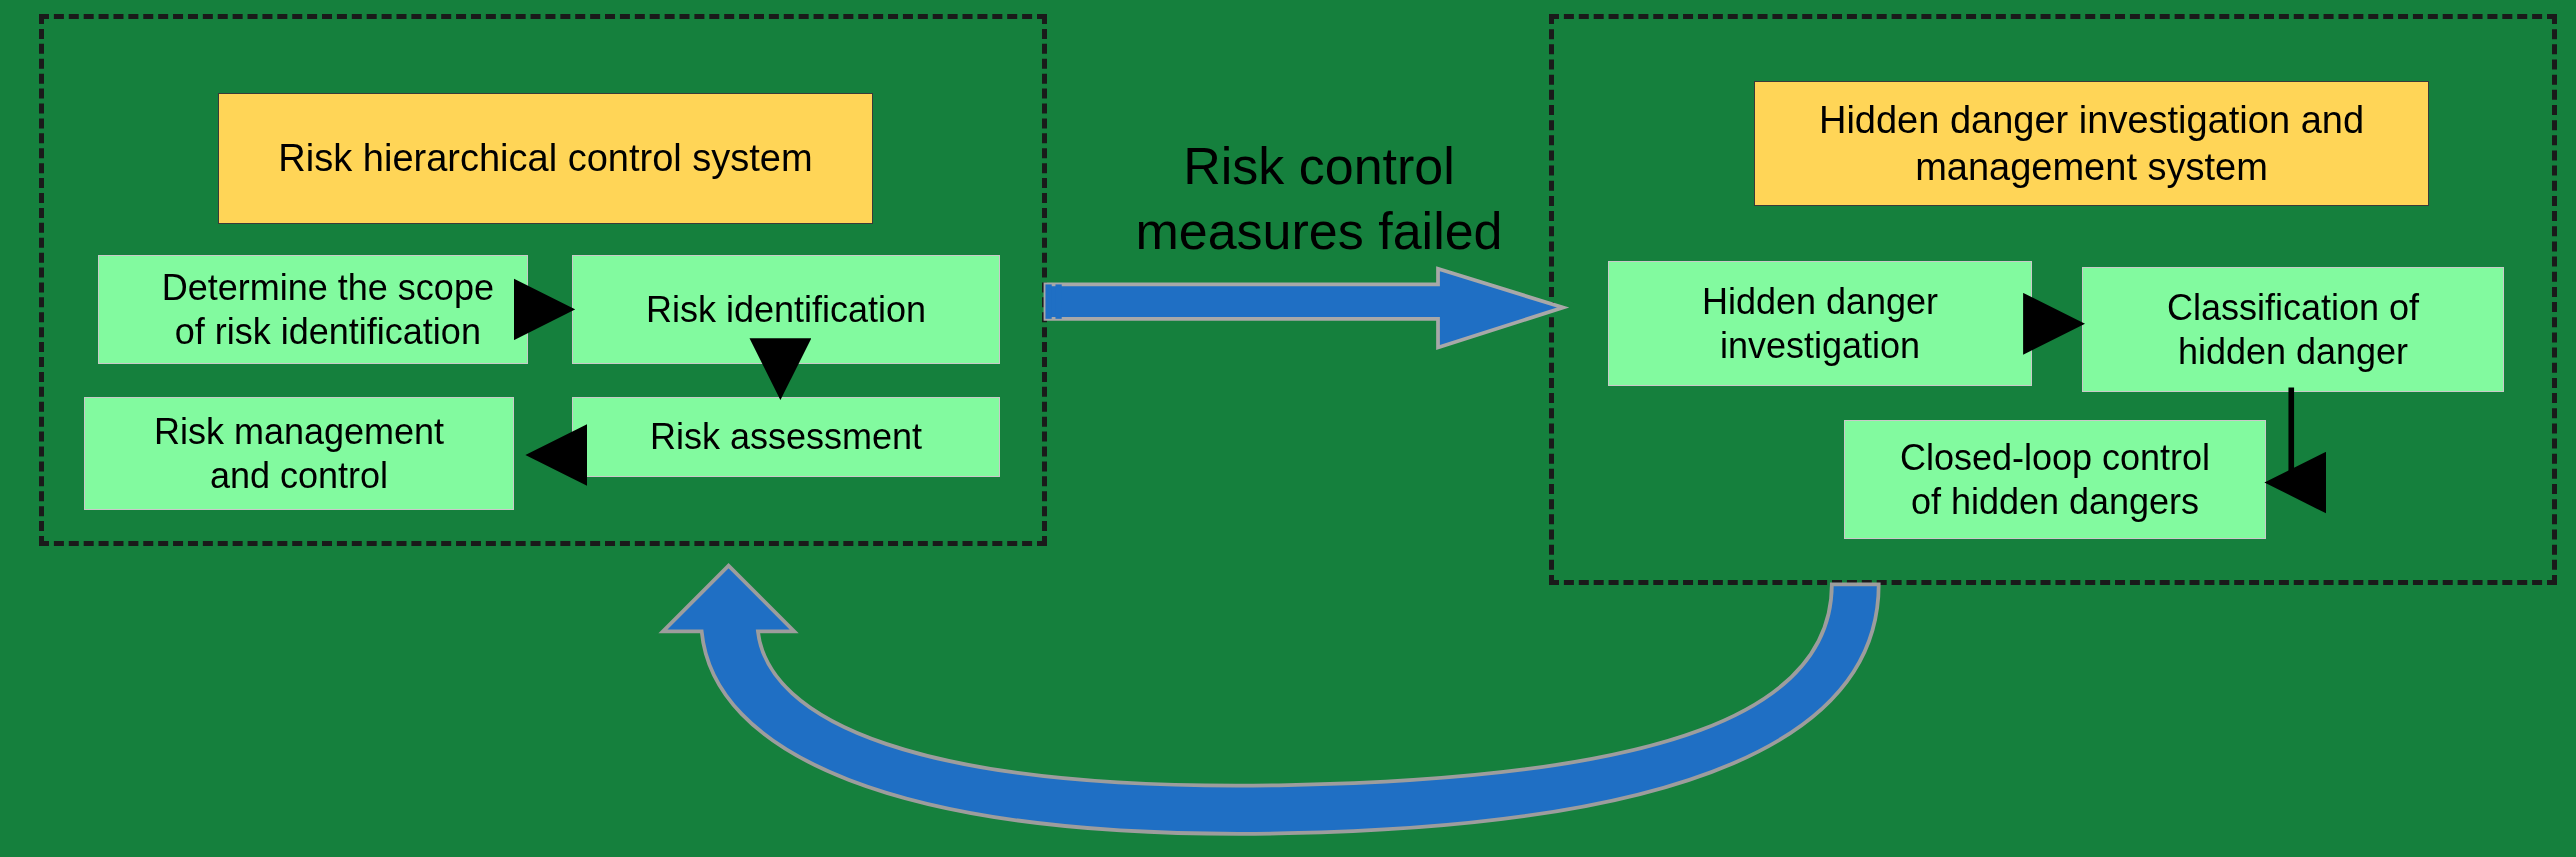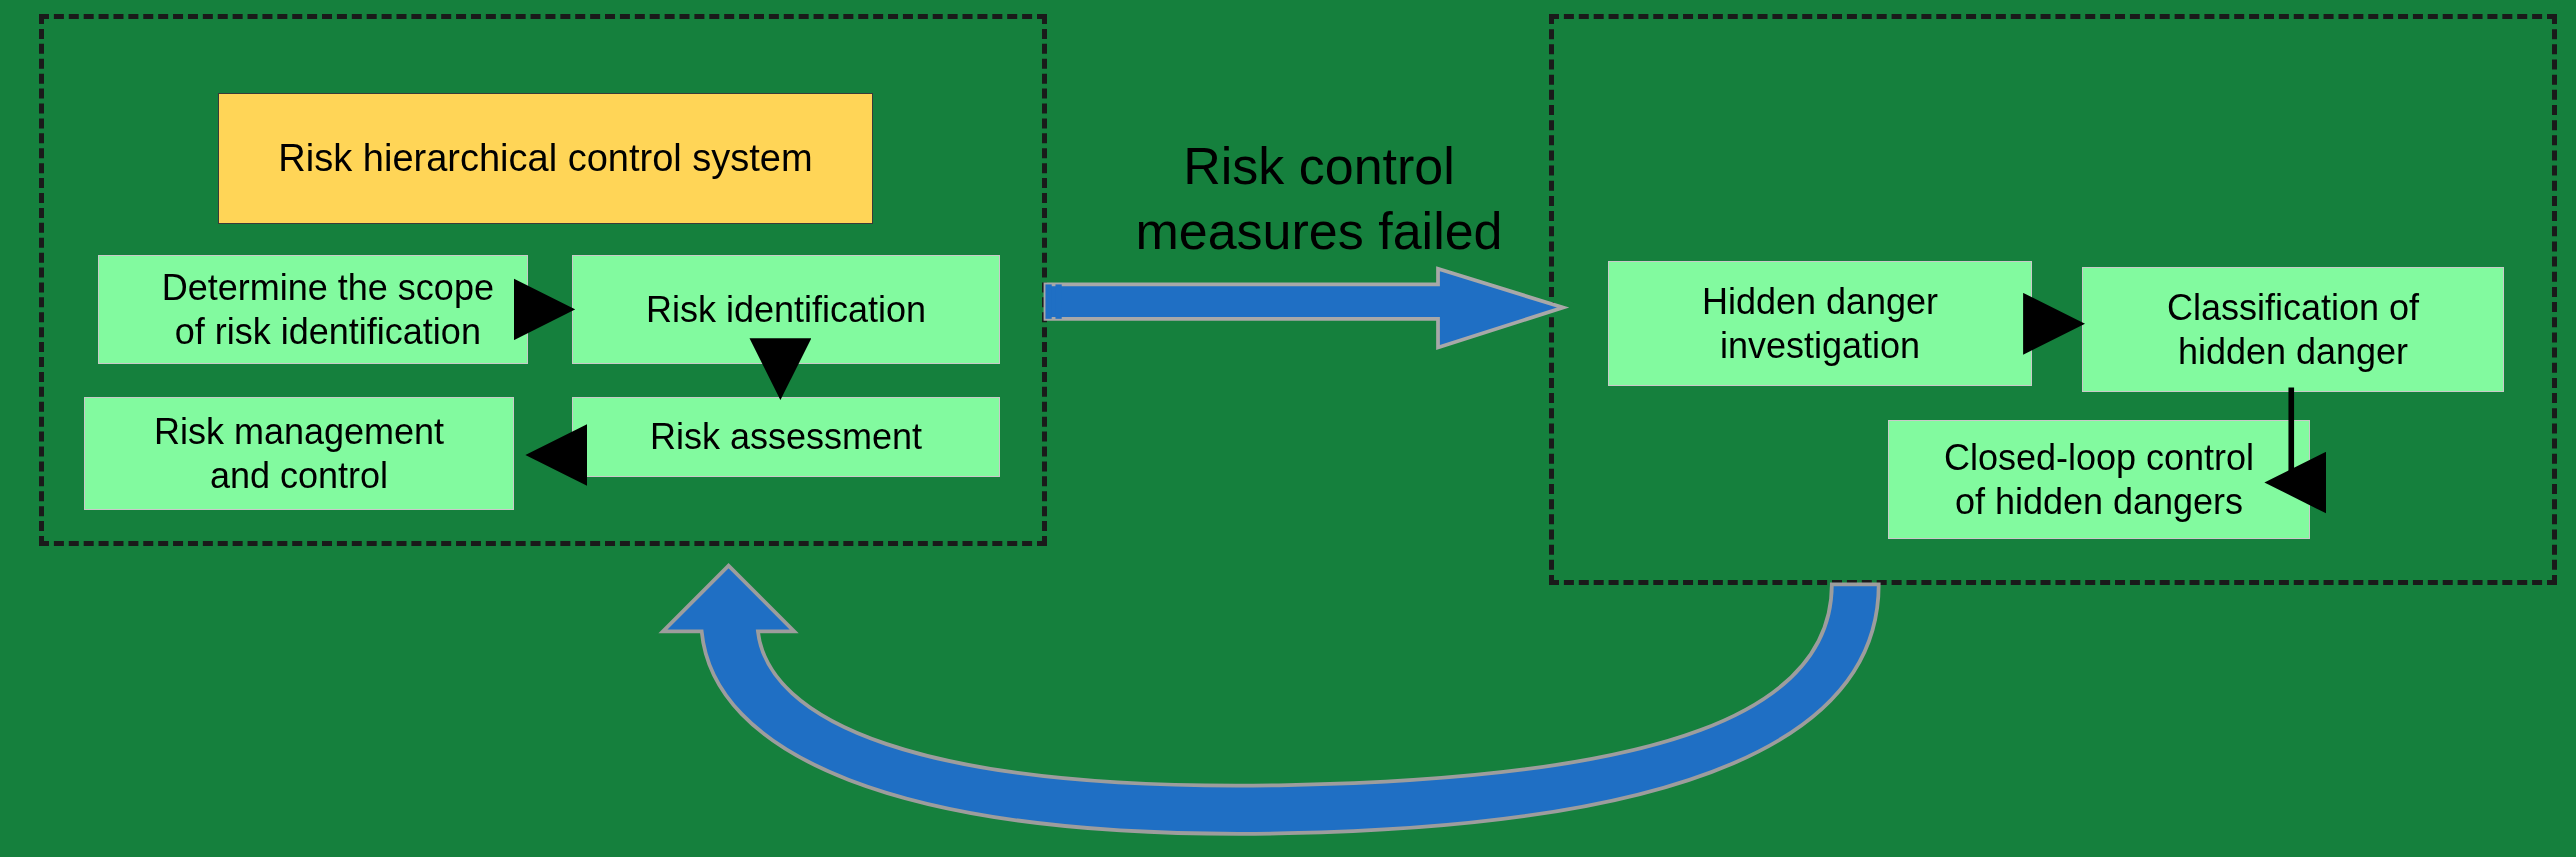--- a/index.html
+++ b/index.html
@@ -66,28 +66,30 @@
 
   <div class="box box-green" style="left:572px; top:255px; width:428px; height:109px;">Risk identification</div>
 
   <div class="box box-green" style="left:572px; top:397px; width:428px; height:80px;">Risk assessment</div>
 
   <div class="box box-green" style="left:84px; top:397px; width:430px; height:113px;">Risk management
 and control</div>
 
   <div class="panel" style="left:1549px; top:13.8px; width:1008px; height:571px;"></div>
 
+  <div class="box box-yellow" style="left:1754px; top:81px; width:675px; height:125px;">Hidden danger investigation and
+management system</div>
 
   <div class="box box-green" style="left:1608px; top:261px; width:424px; height:125px;">Hidden danger
 investigation</div>
 
   <div class="box box-green" style="left:2082px; top:267px; width:422px; height:125px;">Classification of
 hidden danger</div>
 
-  <div class="box box-green" style="left:1844px; top:420px; width:422px; height:119px;margin-left:44px;">Closed-loop control
+  <div class="box box-green" style="left:1844px; top:420px; width:422px; height:119px;">Closed-loop control
 of hidden dangers</div>
 
   <div class="free-label" style="left:1100px; top:134px; width:438px;">Risk control
 measures failed</div>
 
 
   <svg class="overlay" viewBox="0 0 4120 1371">
     <defs>
       <marker id="blk" markerWidth="11" markerHeight="11" refX="9" refY="5.5" orient="auto" markerUnits="strokeWidth">
         <path d="M0,0 L11,5.5 L0,11 z" fill="#000000"></path>

